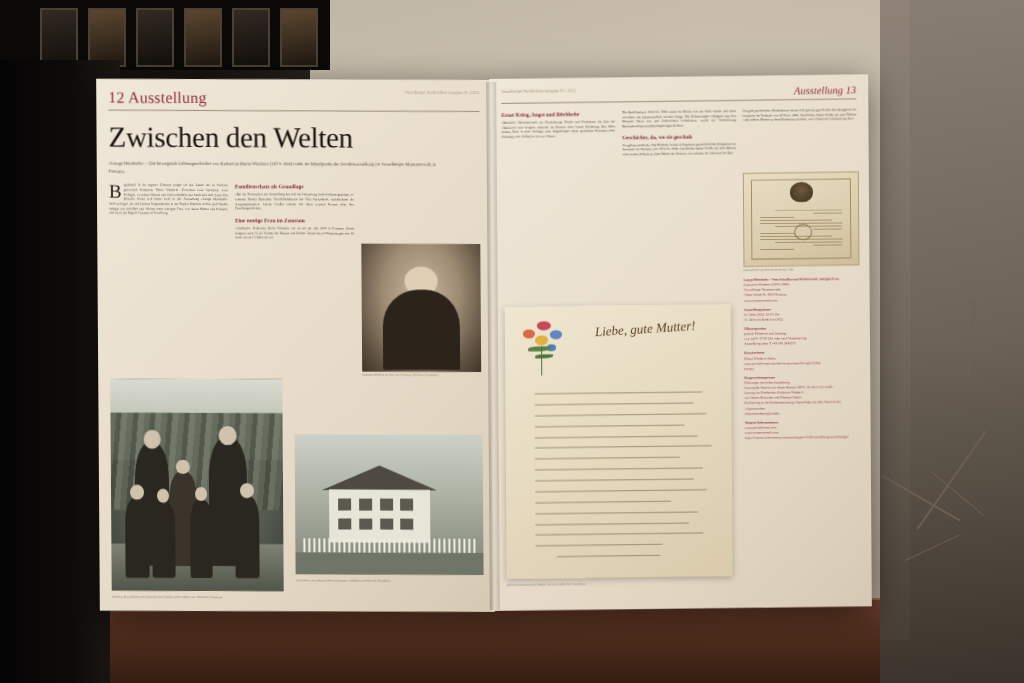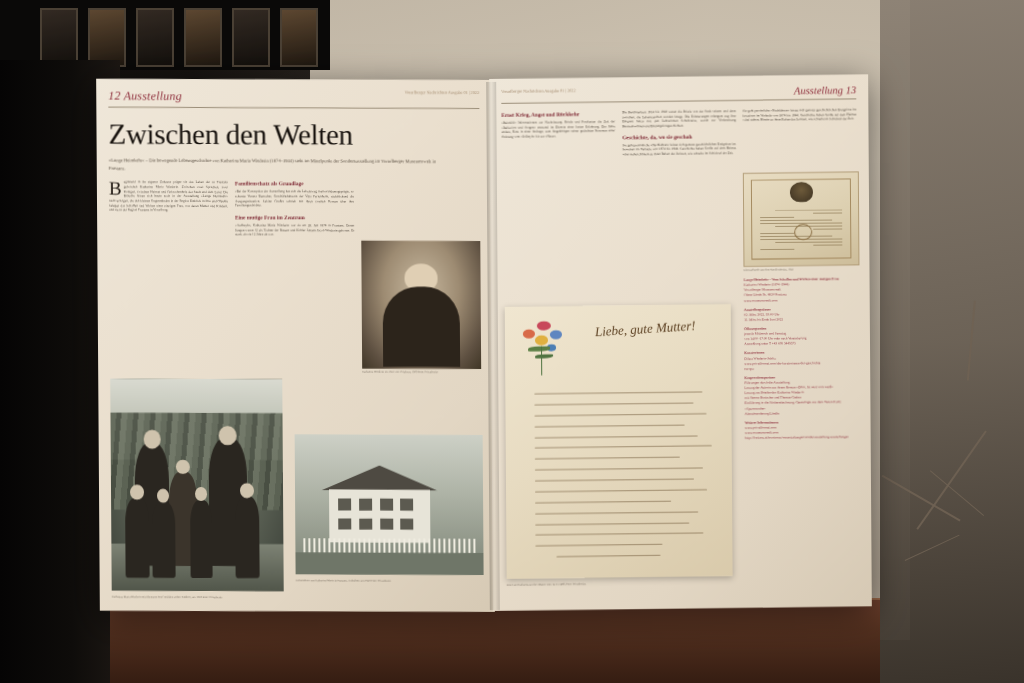--- a/index.html
+++ b/index.html
@@ -68,21 +68,21 @@
     position:absolute;left:390px;top:4px;width:10px;height:528px;
     background:linear-gradient(90deg,rgba(0,0,0,.22),rgba(0,0,0,.02),rgba(0,0,0,.16));
   }
   .page-inner{position:absolute;inset:0;padding:10px 12px;box-sizing:border-box;}
 
   
   .masthead{
     display:flex;justify-content:space-between;align-items:flex-start;
     border-bottom:1px solid #9b8e79;padding-bottom:3px;
   }
-  .folio{font-size:12px;color:#8e2f3c;font-style:italic;letter-spacing:.2px;}
+  .folio{font-size:16px;color:#8e2f3c;letter-spacing:.2px;}
   .issue{font-size:4.2px;color:#a38a6e;text-align:right;line-height:1.5;}
   .issue-left{font-size:4.2px;color:#a38a6e;line-height:1.5;}
 
   .headline{
     font-size:29px;color:#17120e;margin:10px 0 6px 0;letter-spacing:-0.3px;
     font-family:"Liberation Serif", serif;
   }
   .subhead{font-size:4.6px;color:#5a4f42;line-height:1.65;max-width:330px;margin-bottom:8px;}
 
   

